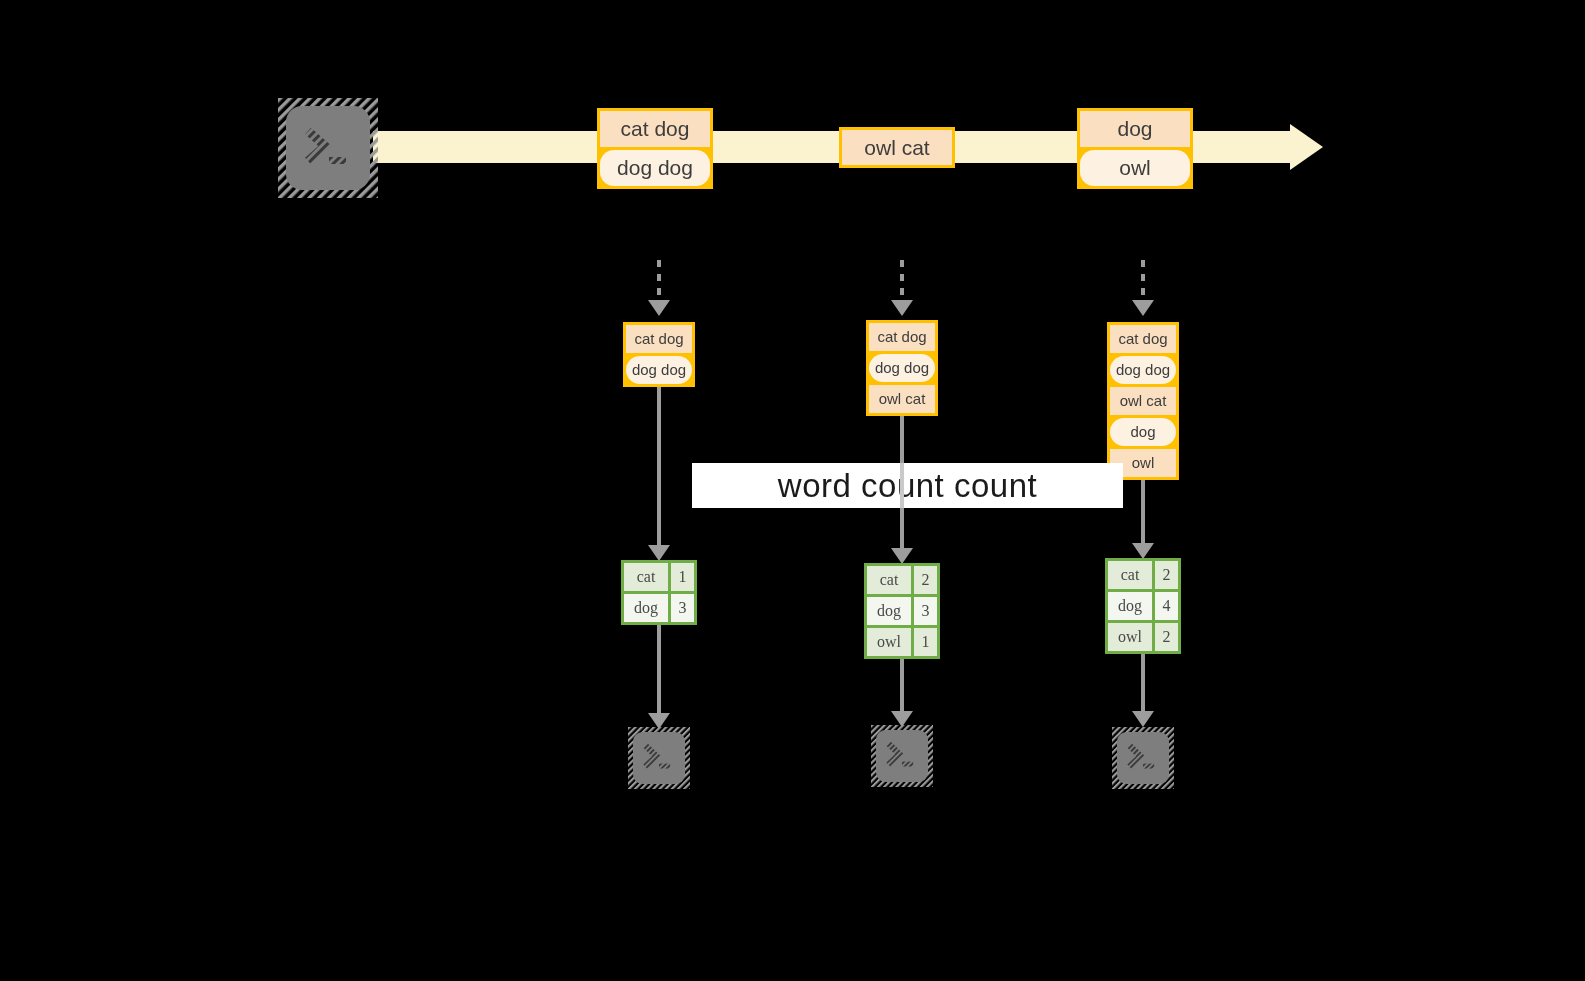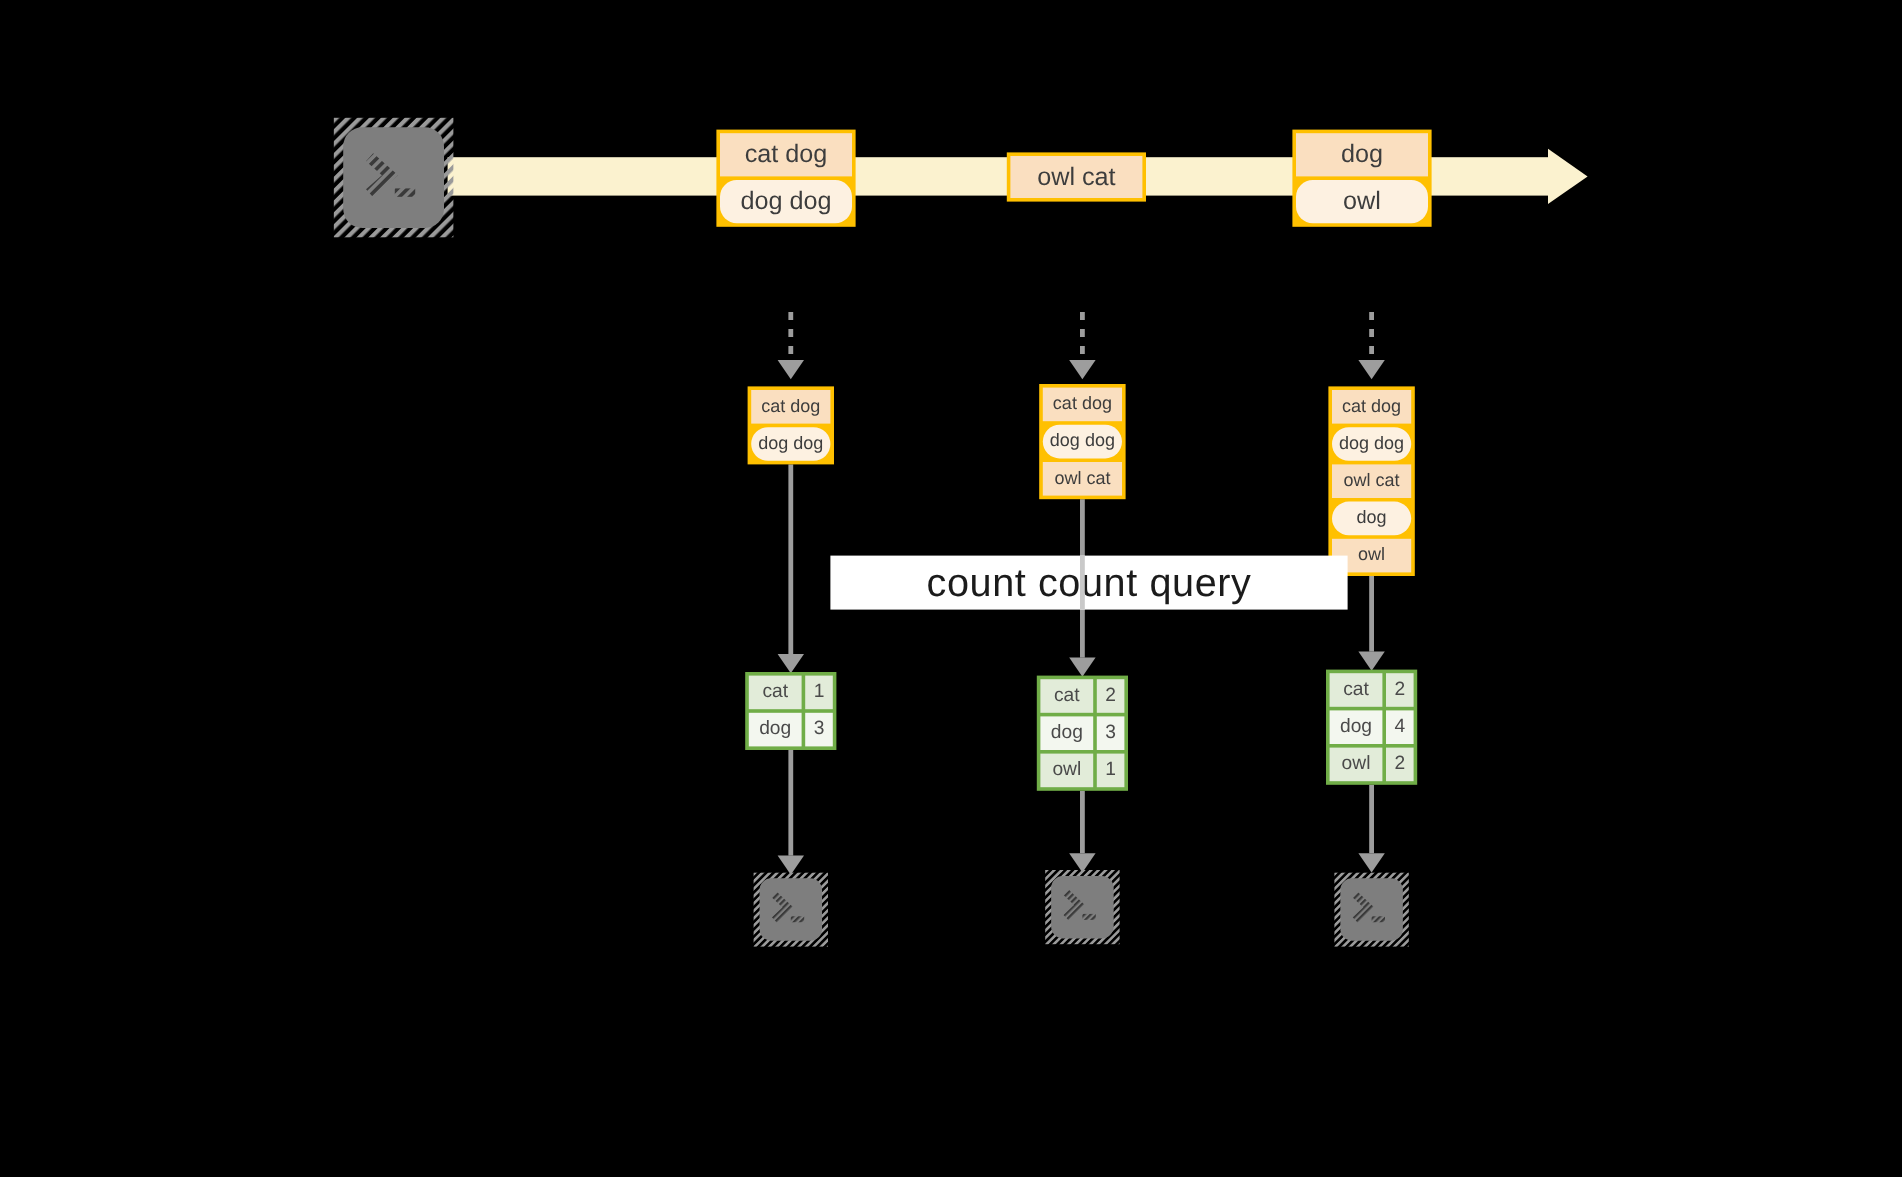--- a/index.html
+++ b/index.html
@@ -17,21 +17,21 @@
   .event-box{position:absolute;display:flex;flex-direction:column;gap:3px;background:#FFC000;padding:3px;width:110px;z-index:2;}
   .event-cell{height:36px;line-height:36px;text-align:center;font-size:21px;color:#3D3D3D;}
   .event-box.single .event-cell{height:35px;line-height:35px;}
   .fill-dark{background:#FADFC0;}
   .fill-light{background:#FDF1E1;border-radius:14px;}
   
   .buffer-box{position:absolute;display:flex;flex-direction:column;gap:3px;background:#FFC000;padding:3px;width:66px;z-index:2;}
   .buffer-cell{height:28px;line-height:28px;text-align:center;font-size:15px;color:#3D3D3D;}
   
   .count-table{position:absolute;display:grid;grid-template-columns:44px 23px;gap:3px;background:#70AD47;padding:3px;z-index:2;}
-  .count-cell{height:28px;line-height:28px;text-align:center;font-size:16px;color:#4A4A4A;}
+  .count-cell{height:28px;line-height:28px;text-align:center;font-size:16px;color:#4A4A4A;font-family:Liberation Serif, serif;}
   .gfill-dark{background:#E2ECD9;}
   .gfill-light{background:#F3F7EF;}
   
   .vline{position:absolute;width:4px;background:#9D9D9D;z-index:1;}
   .vline.dashed{background:repeating-linear-gradient(to bottom,#9D9D9D 0px,#9D9D9D 7px,transparent 7px,transparent 14px);}
   .ahead{position:absolute;width:0;height:0;border-left:11px solid transparent;border-right:11px solid transparent;border-top:16px solid #9D9D9D;z-index:1;}
   .band-cross{position:absolute;width:4px;height:45px;background:#C9C9C9;z-index:3;}
   
   .query-band{position:absolute;left:692px;top:463px;width:431px;height:45px;background:#FFFFFF;z-index:2;
     display:flex;align-items:center;justify-content:center;}
@@ -102,21 +102,21 @@
   </div>
 
   <div class="vline" style="left:657px;top:387px;height:158px;"></div>
   <div class="ahead" style="left:648px;top:545px;"></div>
   <div class="vline" style="left:900px;top:416px;height:132px;"></div>
   <div class="ahead" style="left:891px;top:548px;"></div>
   <div class="vline" style="left:1141px;top:480px;height:63px;"></div>
   <div class="ahead" style="left:1132px;top:543px;"></div>
 
   <div class="query-band">
-    <span class="query-label">count count query</span>
+    <span class="query-label">word count count</span>
   </div>
   <div class="band-cross" style="left:900px;top:463px;"></div>
 
   <div class="count-table" style="left:621px;top:560px;">
     <div class="count-cell gfill-dark">cat</div>
     <div class="count-cell gfill-dark">1</div>
     <div class="count-cell gfill-light">dog</div>
     <div class="count-cell gfill-light">3</div>
   </div>
   <div class="count-table" style="left:864px;top:563px;">

